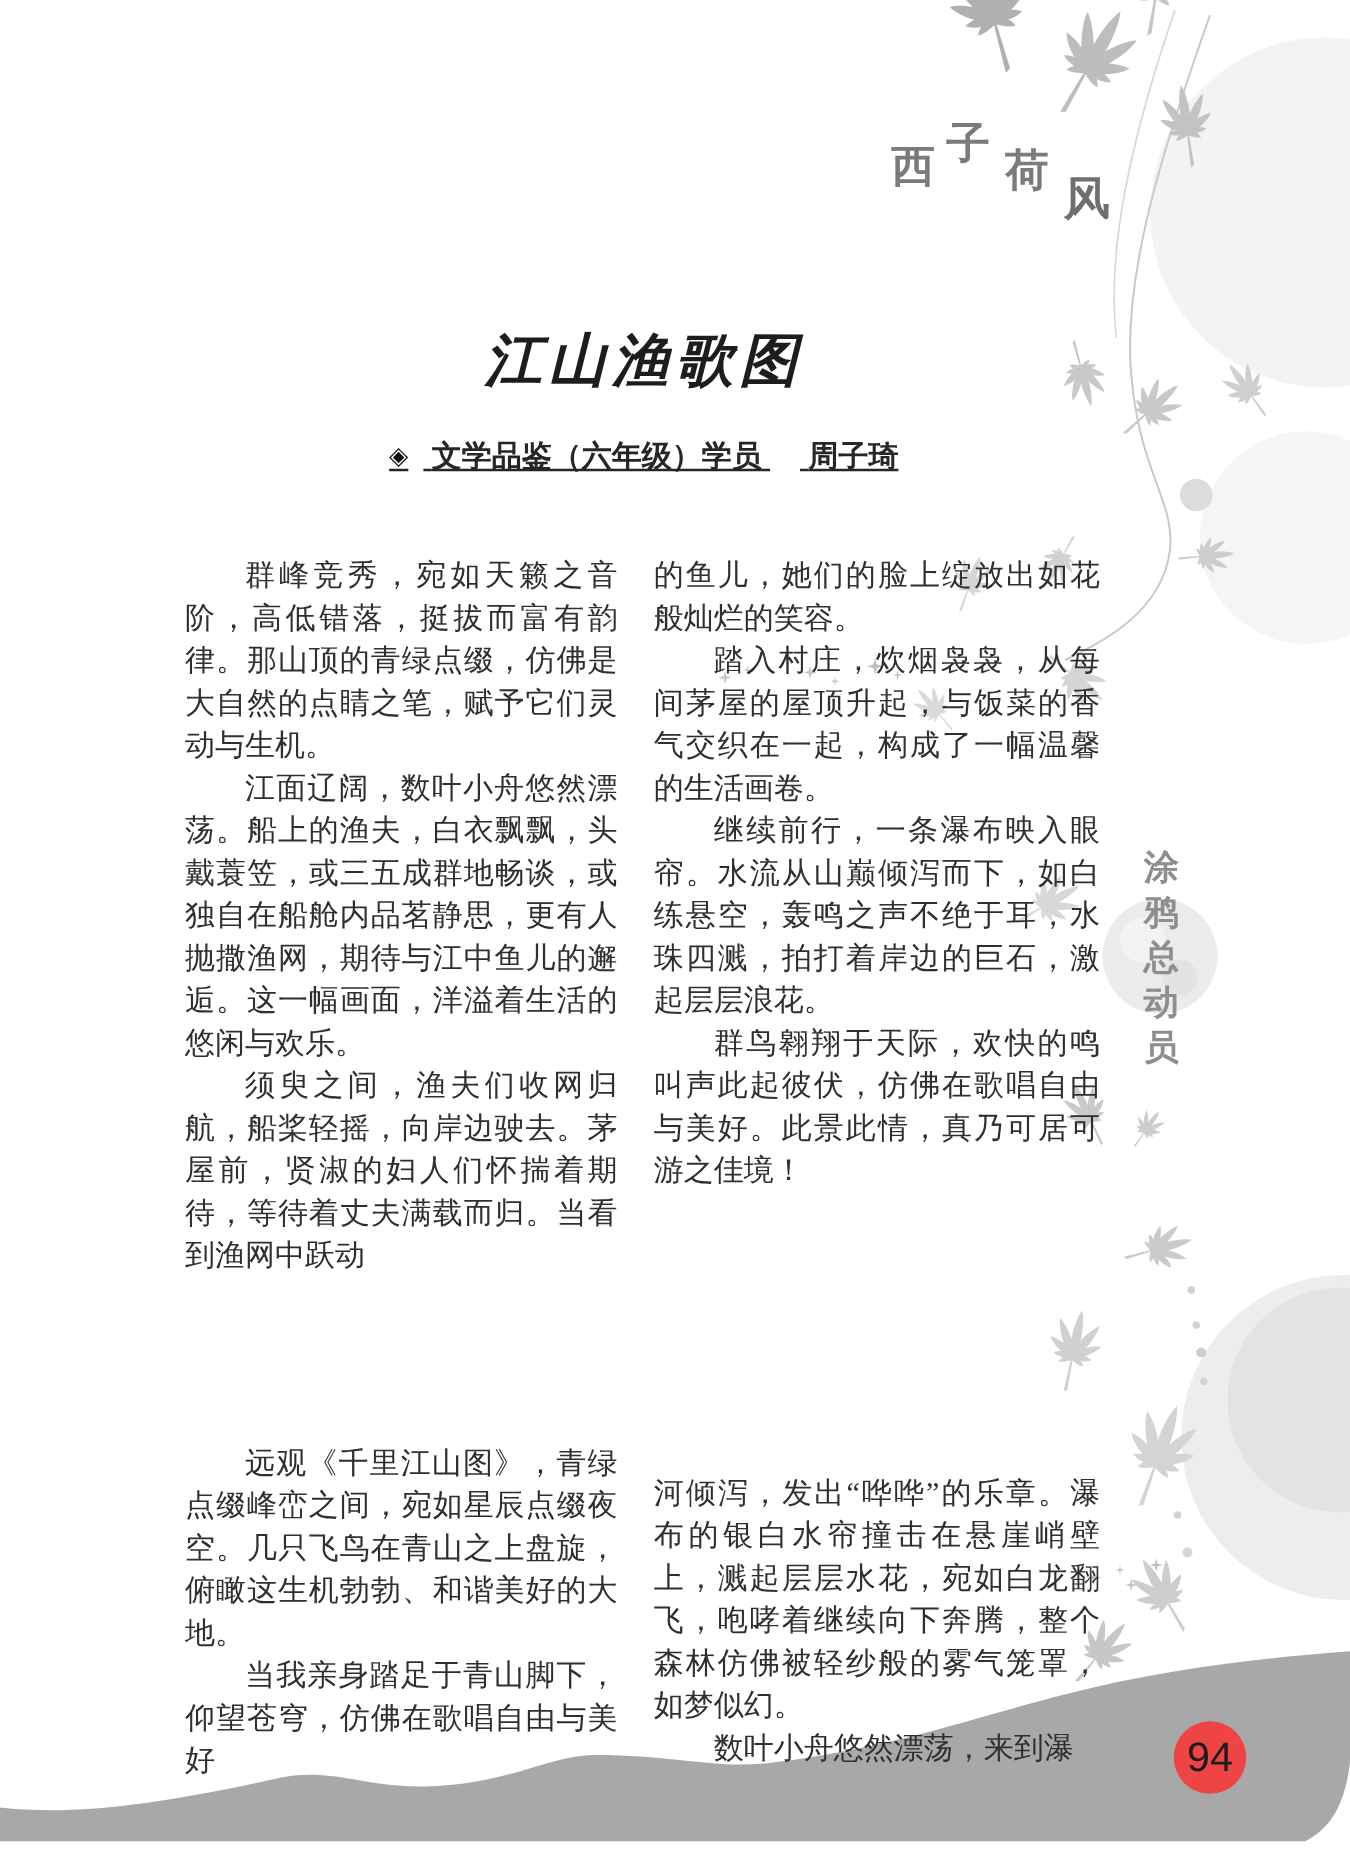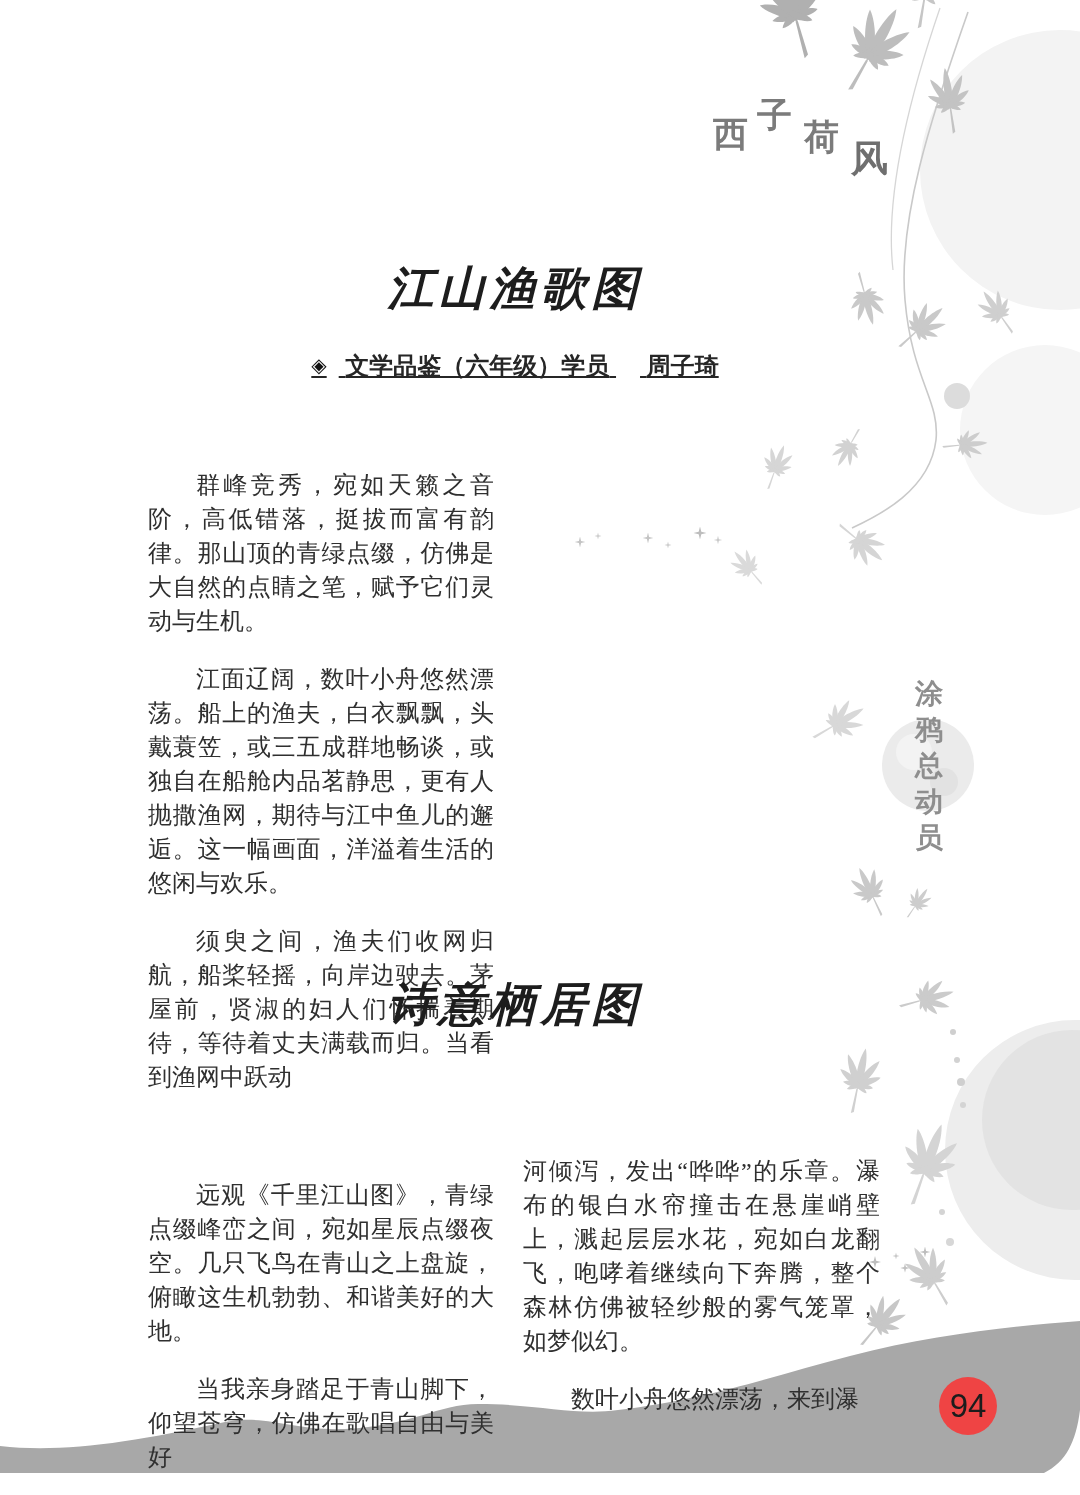--- a/index.html
+++ b/index.html
@@ -20,21 +20,21 @@
     font-size:46px;letter-spacing:5px;color:#1d1d1d;line-height:1.15;}
   .art-byline{position:absolute;left:140px;width:750px;text-align:center;
     font-family:"Liberation Sans","DejaVu Sans",sans-serif;font-weight:700;
     font-size:24px;color:#262626;line-height:1.2;text-decoration:underline;}
   .byline-icon{font-size:20px;color:#111;margin-right:12px;position:relative;top:-2px;}
 
   
   .col{position:absolute;font-size:24px;line-height:34px;color:#2f2f2f;
     text-align:justify;text-justify:inter-ideograph;}
   .col p{margin:0;}
-  .col p.indent{text-indent:2em;margin-top:24px;}
+  .col p.indent{text-indent:2em;}
 
   
   .side-label{position:absolute;left:911px;top:676px;width:36px;text-align:center;
     font-family:"Liberation Sans","DejaVu Sans",sans-serif;font-weight:700;
     font-size:28px;color:#8e8e8e;line-height:36px;z-index:2;}
   .side-label div{height:36px;}
 
   
   .page-num{position:absolute;left:939px;top:1377px;width:58px;height:58px;
     border-radius:50%;background:#ef4444;z-index:3;display:flex;align-items:center;
@@ -139,29 +139,32 @@
     <span class="byline-icon">◈</span>
     <span>文学品鉴（六年级）学员</span>
     <span style="display:inline-block;width:24px"></span>
     <span>周子琦</span>
   </div>
   <div class="layer col" style="left:148px;top:444px;width:346px">
       <p class="indent">群峰竞秀，宛如天籁之音阶，高低错落，挺拔而富有韵律。那山顶的青绿点缀，仿佛是大自然的点睛之笔，赋予它们灵动与生机。</p>
       <p class="indent">江面辽阔，数叶小舟悠然漂荡。船上的渔夫，白衣飘飘，头戴蓑笠，或三五成群地畅谈，或独自在船舱内品茗静思，更有人抛撒渔网，期待与江中鱼儿的邂逅。这一幅画面，洋溢着生活的悠闲与欢乐。</p>
       <p class="indent">须臾之间，渔夫们收网归航，船桨轻摇，向岸边驶去。茅屋前，贤淑的妇人们怀揣着期待，等待着丈夫满载而归。当看到渔网中跃动</p>
     </div>
+  <div class="layer col" style="left:523px;top:444px;width:357px">
+      <p class="">的鱼儿，她们的脸上绽放出如花般灿烂的笑容。</p>
+      <p class="indent">踏入村庄，炊烟袅袅，从每间茅屋的屋顶升起，与饭菜的香气交织在一起，构成了一幅温馨的生活画卷。</p>
+      <p class="indent">继续前行，一条瀑布映入眼帘。水流从山巅倾泻而下，如白练悬空，轰鸣之声不绝于耳，水珠四溅，拍打着岸边的巨石，激起层层浪花。</p>
+      <p class="indent">群鸟翱翔于天际，欢快的鸣叫声此起彼伏，仿佛在歌唱自由与美好。此景此情，真乃可居可游之佳境！</p>
+    </div>
 
-  <div class="layer art-head" style="top:978px">
-    <span class="art-title">诗意栖居图</span>
-  </div>
   <div class="layer col" style="left:148px;top:1154px;width:346px">
       <p class="indent">远观《千里江山图》，青绿点缀峰峦之间，宛如星辰点缀夜空。几只飞鸟在青山之上盘旋，俯瞰这生机勃勃、和谐美好的大地。</p>
       <p class="indent">当我亲身踏足于青山脚下，仰望苍穹，仿佛在歌唱自由与美好</p>
     </div>
-  <div class="layer col" style="left:523px;top:1154px;width:357px">
+  <div class="layer col" style="left:523px;top:1178px;width:357px">
       <p class="">河倾泻，发出“哗哗”的乐章。瀑布的银白水帘撞击在悬崖峭壁上，溅起层层水花，宛如白龙翻飞，咆哮着继续向下奔腾，整个森林仿佛被轻纱般的雾气笼罩，如梦似幻。</p>
       <p class="indent">数叶小舟悠然漂荡，来到瀑</p>
     </div>
 
   <div class="side-label">
     <div>涂</div>
     <div>鸦</div>
     <div>总</div>
     <div>动</div>
     <div>员</div>

